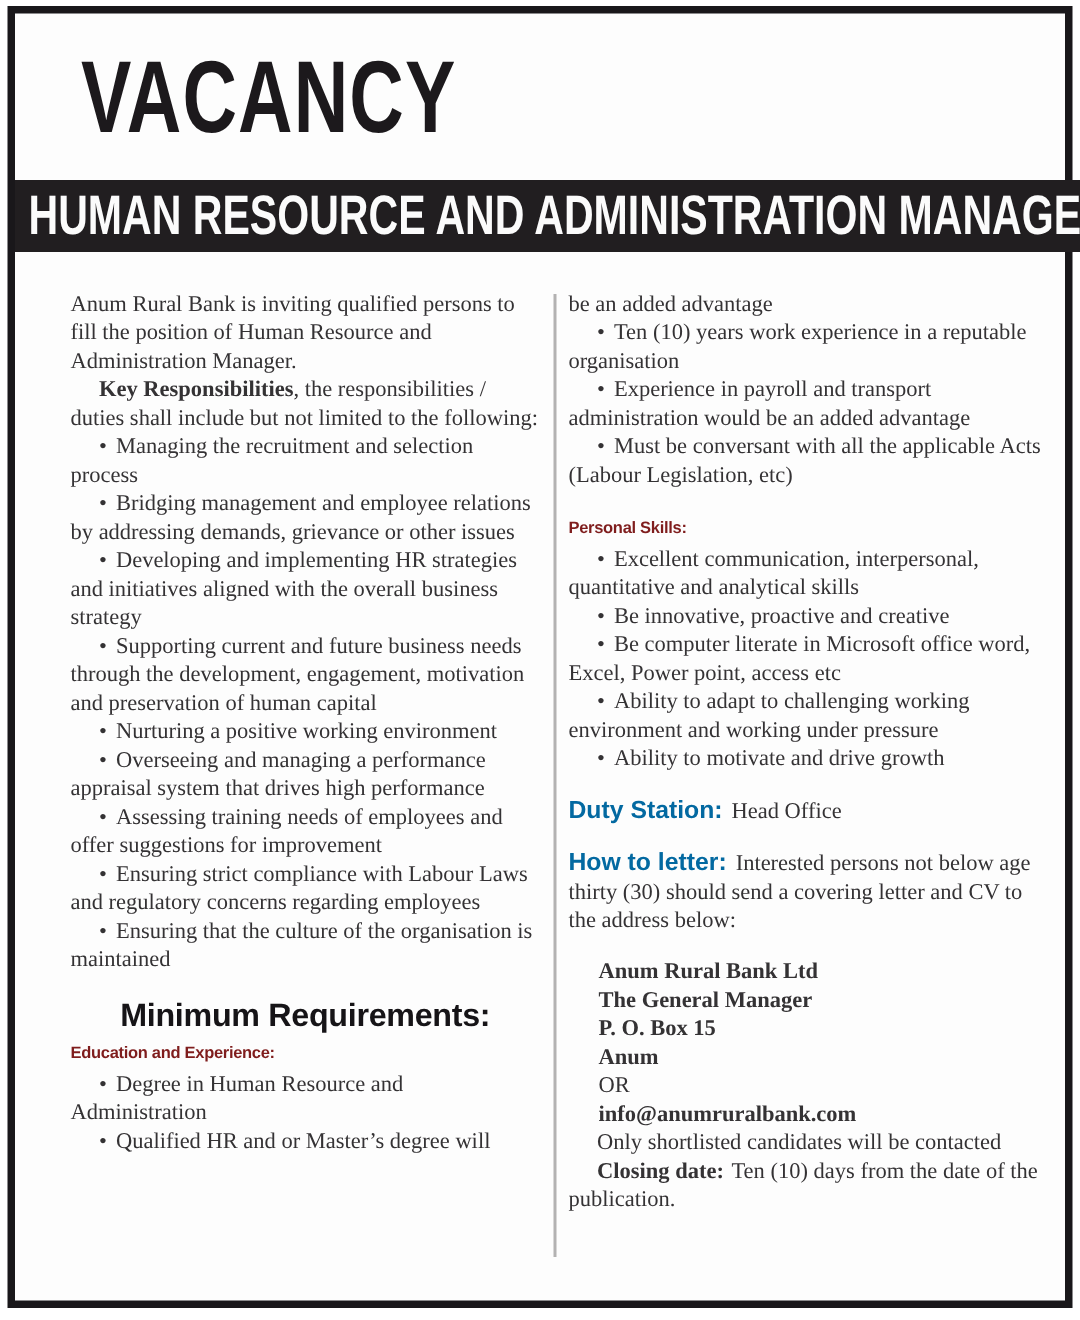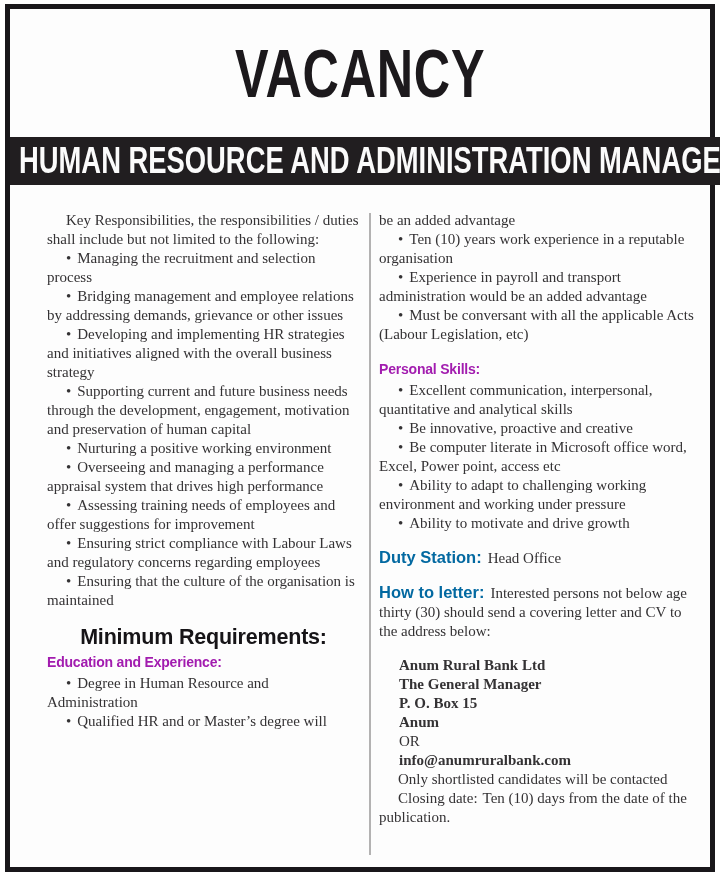--- a/index.html
+++ b/index.html
@@ -13,24 +13,23 @@
   }
   .page {
     box-sizing: border-box;
     margin: 4px 5px;
     height: 868px;
     border: 5px solid #19171a;
     background: #fdfdfd;
     position: relative;
   }
   .masthead {
-    height: 128px;
+    height: 111px;
     display: flex;
     align-items: center;
-    justify-content: center;
   }
   .vacancy {
     display: inline-block;
     font-family: "Liberation Sans", sans-serif;
     font-weight: bold;
     font-size: 68px;
     color: #1c191c;
     letter-spacing: 1px;
     white-space: nowrap;
     transform: scaleX(0.74);
@@ -70,38 +69,38 @@
   .right-col { flex: 1; min-width: 0; }
   .para {
     margin: 0;
     font-size: 15px;
     line-height: 19px;
     color: #343234;
   }
   .indent { text-indent: 19px; }
   .bullet { text-indent: 19px; }
   .glyph { margin-right: 6px; }
-  .serif-bold { font-weight: normal; }
+  .serif-bold { font-weight: bold; }
   .h-big {
     font-family: "Liberation Sans", sans-serif;
     font-weight: bold;
     font-size: 21.5px;
     line-height: 25px;
     letter-spacing: -0.2px;
     color: #161417;
     margin: 15px 0 2px 0;
     text-align: center;
   }
   .h-sub {
     font-family: "Liberation Sans", sans-serif;
     font-weight: bold;
-    font-size: 14px;
+    font-size: 11px;
     line-height: 21px;
     letter-spacing: -0.2px;
-    color: #a21caf;
+    color: #7f1d1d;
     margin: 0 0 1px 0;
   }
   .gap-top { margin-top: 15px; }
   .sans-label {
     font-family: "Liberation Sans", sans-serif;
     font-weight: bold;
     font-size: 16.5px;
     color: #0369a1;
     margin-right: 6px;
   }
@@ -119,20 +118,21 @@
     <span class="vacancy">VACANCY</span>
   </div>
 
   <div class="title-bar">
     <span class="bar-text">HUMAN RESOURCE AND ADMINISTRATION MANAGER</span>
   </div>
 
   <div class="content">
 
     <div class="left-col">
+      <p class="para">Anum Rural Bank is inviting qualified persons to fill the position of Human Resource and Administration Manager.</p>
 
       <p class="para indent"><b class="serif-bold">Key Responsibilities</b><span>, the responsibilities / duties shall include but not limited to the following:</span></p>
 
       <p class="para bullet"><span class="glyph">•</span><span>Managing the recruitment and selection process</span></p>
       <p class="para bullet"><span class="glyph">•</span><span>Bridging management and employee relations by addressing demands, grievance or other issues</span></p>
       <p class="para bullet"><span class="glyph">•</span><span>Developing and implementing HR strategies and initiatives aligned with the overall business strategy</span></p>
       <p class="para bullet"><span class="glyph">•</span><span>Supporting current and future business needs through the development, engagement, motivation and preservation of human capital</span></p>
       <p class="para bullet"><span class="glyph">•</span><span>Nurturing a positive working environment</span></p>
       <p class="para bullet"><span class="glyph">•</span><span>Overseeing and managing a performance appraisal system that drives high performance</span></p>
       <p class="para bullet"><span class="glyph">•</span><span>Assessing training needs of employees and offer suggestions for improvement</span></p>

